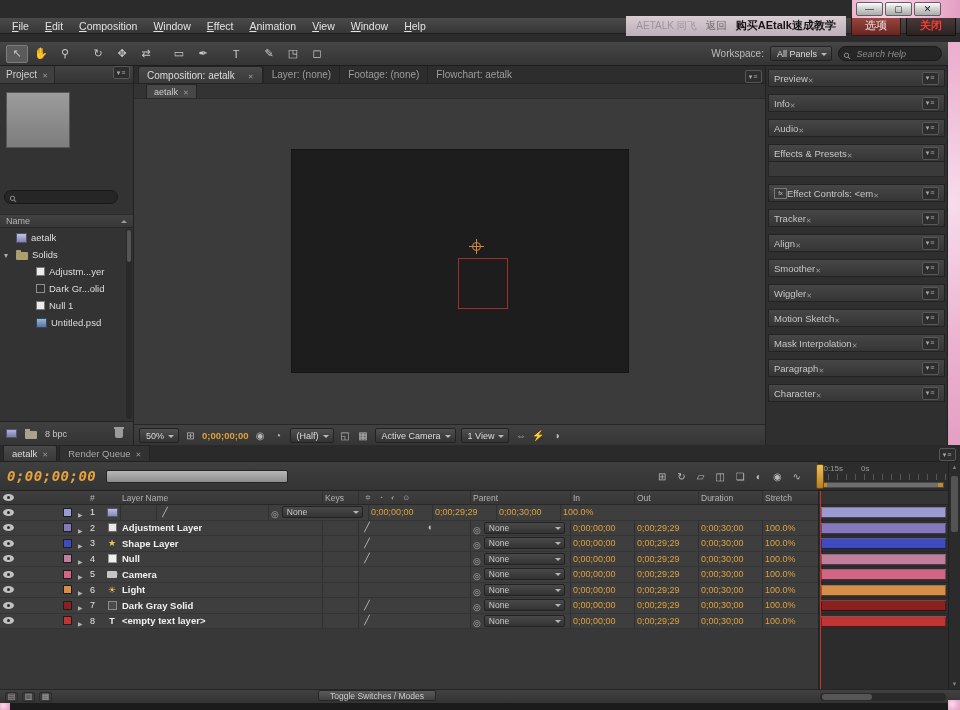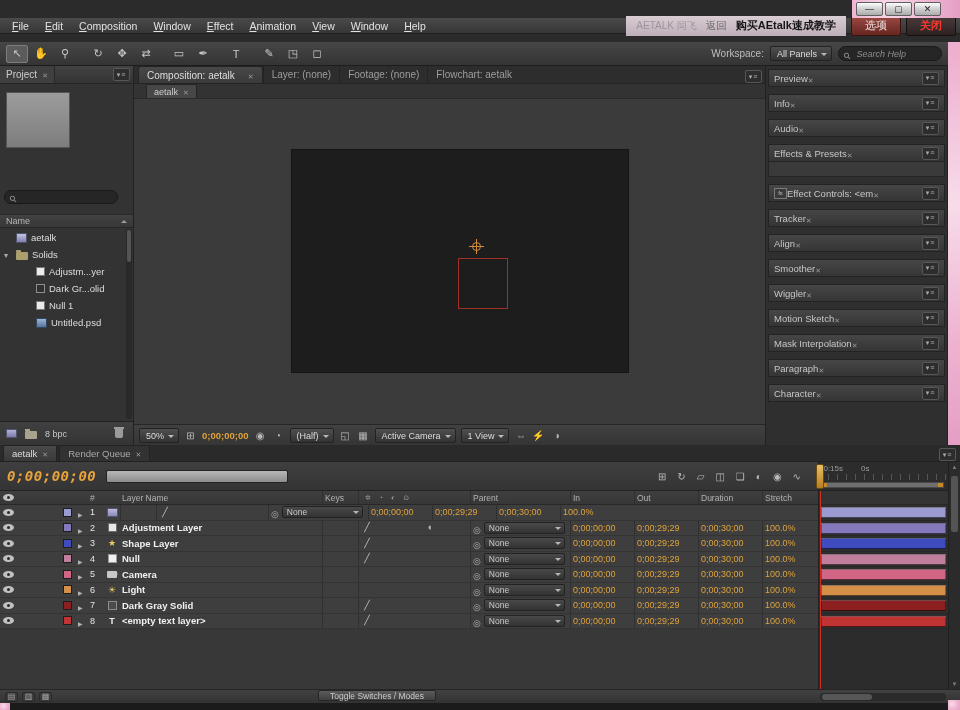--- a/index.html
+++ b/index.html
@@ -57,21 +57,21 @@
     font-size:9px;padding:0 14px 0 6px;position:relative;height:15px;line-height:14px;white-space:nowrap;}
   .dropdown::after{content:"";position:absolute;right:4px;top:6px;border:3px solid transparent;border-top-color:#b9b9b9;}
   .searchbox{width:104px;height:15px;background:#262626;border:1px solid #191919;border-radius:8px;
     display:flex;align-items:center;padding:0 5px;gap:4px;}
   .magico::before{content:"⚲";color:#9a9a9a;font-size:9px;display:inline-block;transform:rotate(-45deg);}
   .searchbox input{background:transparent;border:0;outline:0;color:#bbb;font-size:9px;width:78px;font-style:italic;}
   .searchbox input::placeholder{color:#8d8d8d;}
 
   
   .project{position:absolute;left:0;top:66px;width:134px;height:379px;background:#333;border-right:1px solid #222;}
-  .phead{height:18px;background:linear-gradient(#434343,#343434);display:flex;align-items:center;border-bottom:1px solid #242424;}
+  .phead{height:18px;background:linear-gradient(#434343,#343434);display:flex;align-items:flex-start;border-bottom:1px solid #242424;}
   .ptab{background:#3f3f3f;height:100%;display:flex;align-items:center;padding:0 6px;gap:5px;
     border-right:1px solid #282828;color:#cdcdcd;font-size:10px;}
   .tclose::before{content:"✕";font-size:7px;color:#969696;}
   .pmenu{margin-left:auto;width:17px;height:13px;background:#2d2d2d;border:1px solid #575757;border-radius:2px;
     color:#a9a9a9;font-size:7px;display:flex;align-items:center;justify-content:center;margin-right:3px;flex:none;}
   .pmenu::before{content:"▾≡";letter-spacing:1px;}
   .pthumb{position:absolute;left:6px;top:26px;width:64px;height:56px;background:linear-gradient(#9c9c9c,#7d7d7d);border:1px solid #565656;}
   .psearch{position:absolute;left:4px;top:124px;width:114px;height:14px;border-radius:7px;background:#262626;
     border:1px solid #191919;display:flex;align-items:center;padding:0 5px;gap:3px;}
   .psearch input{background:transparent;border:0;outline:0;color:#bbb;font-size:9px;width:86px;}

